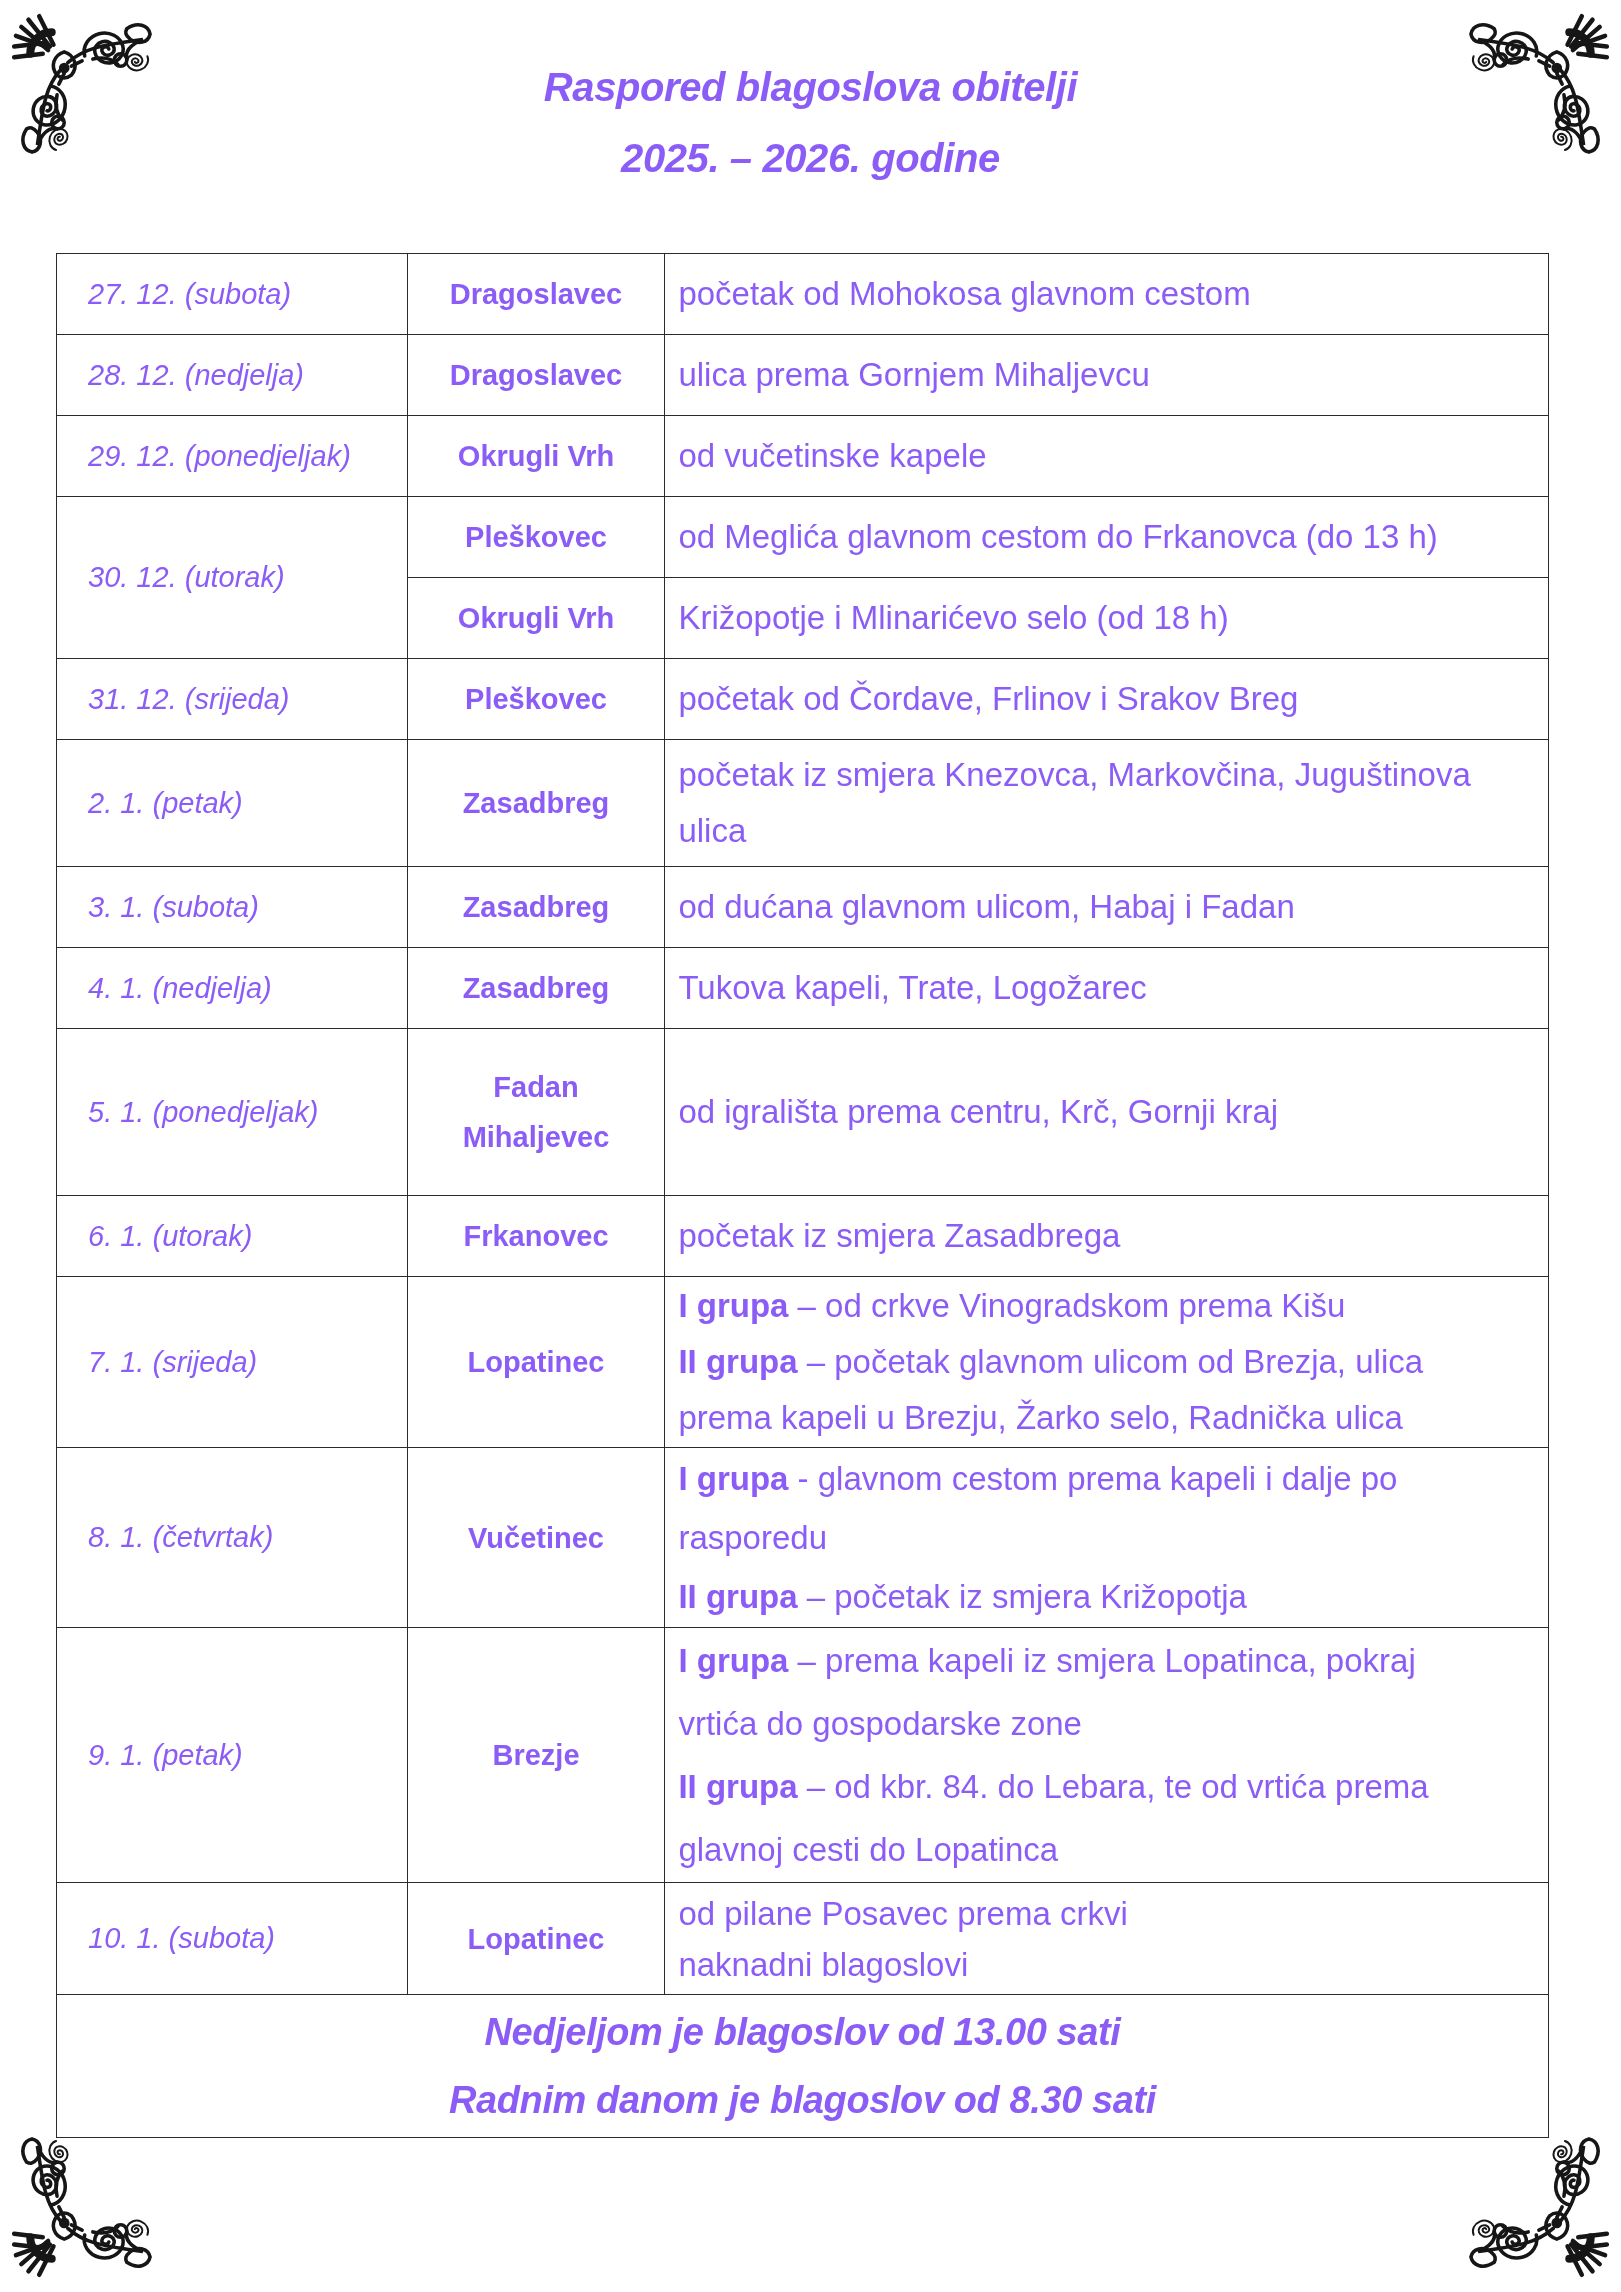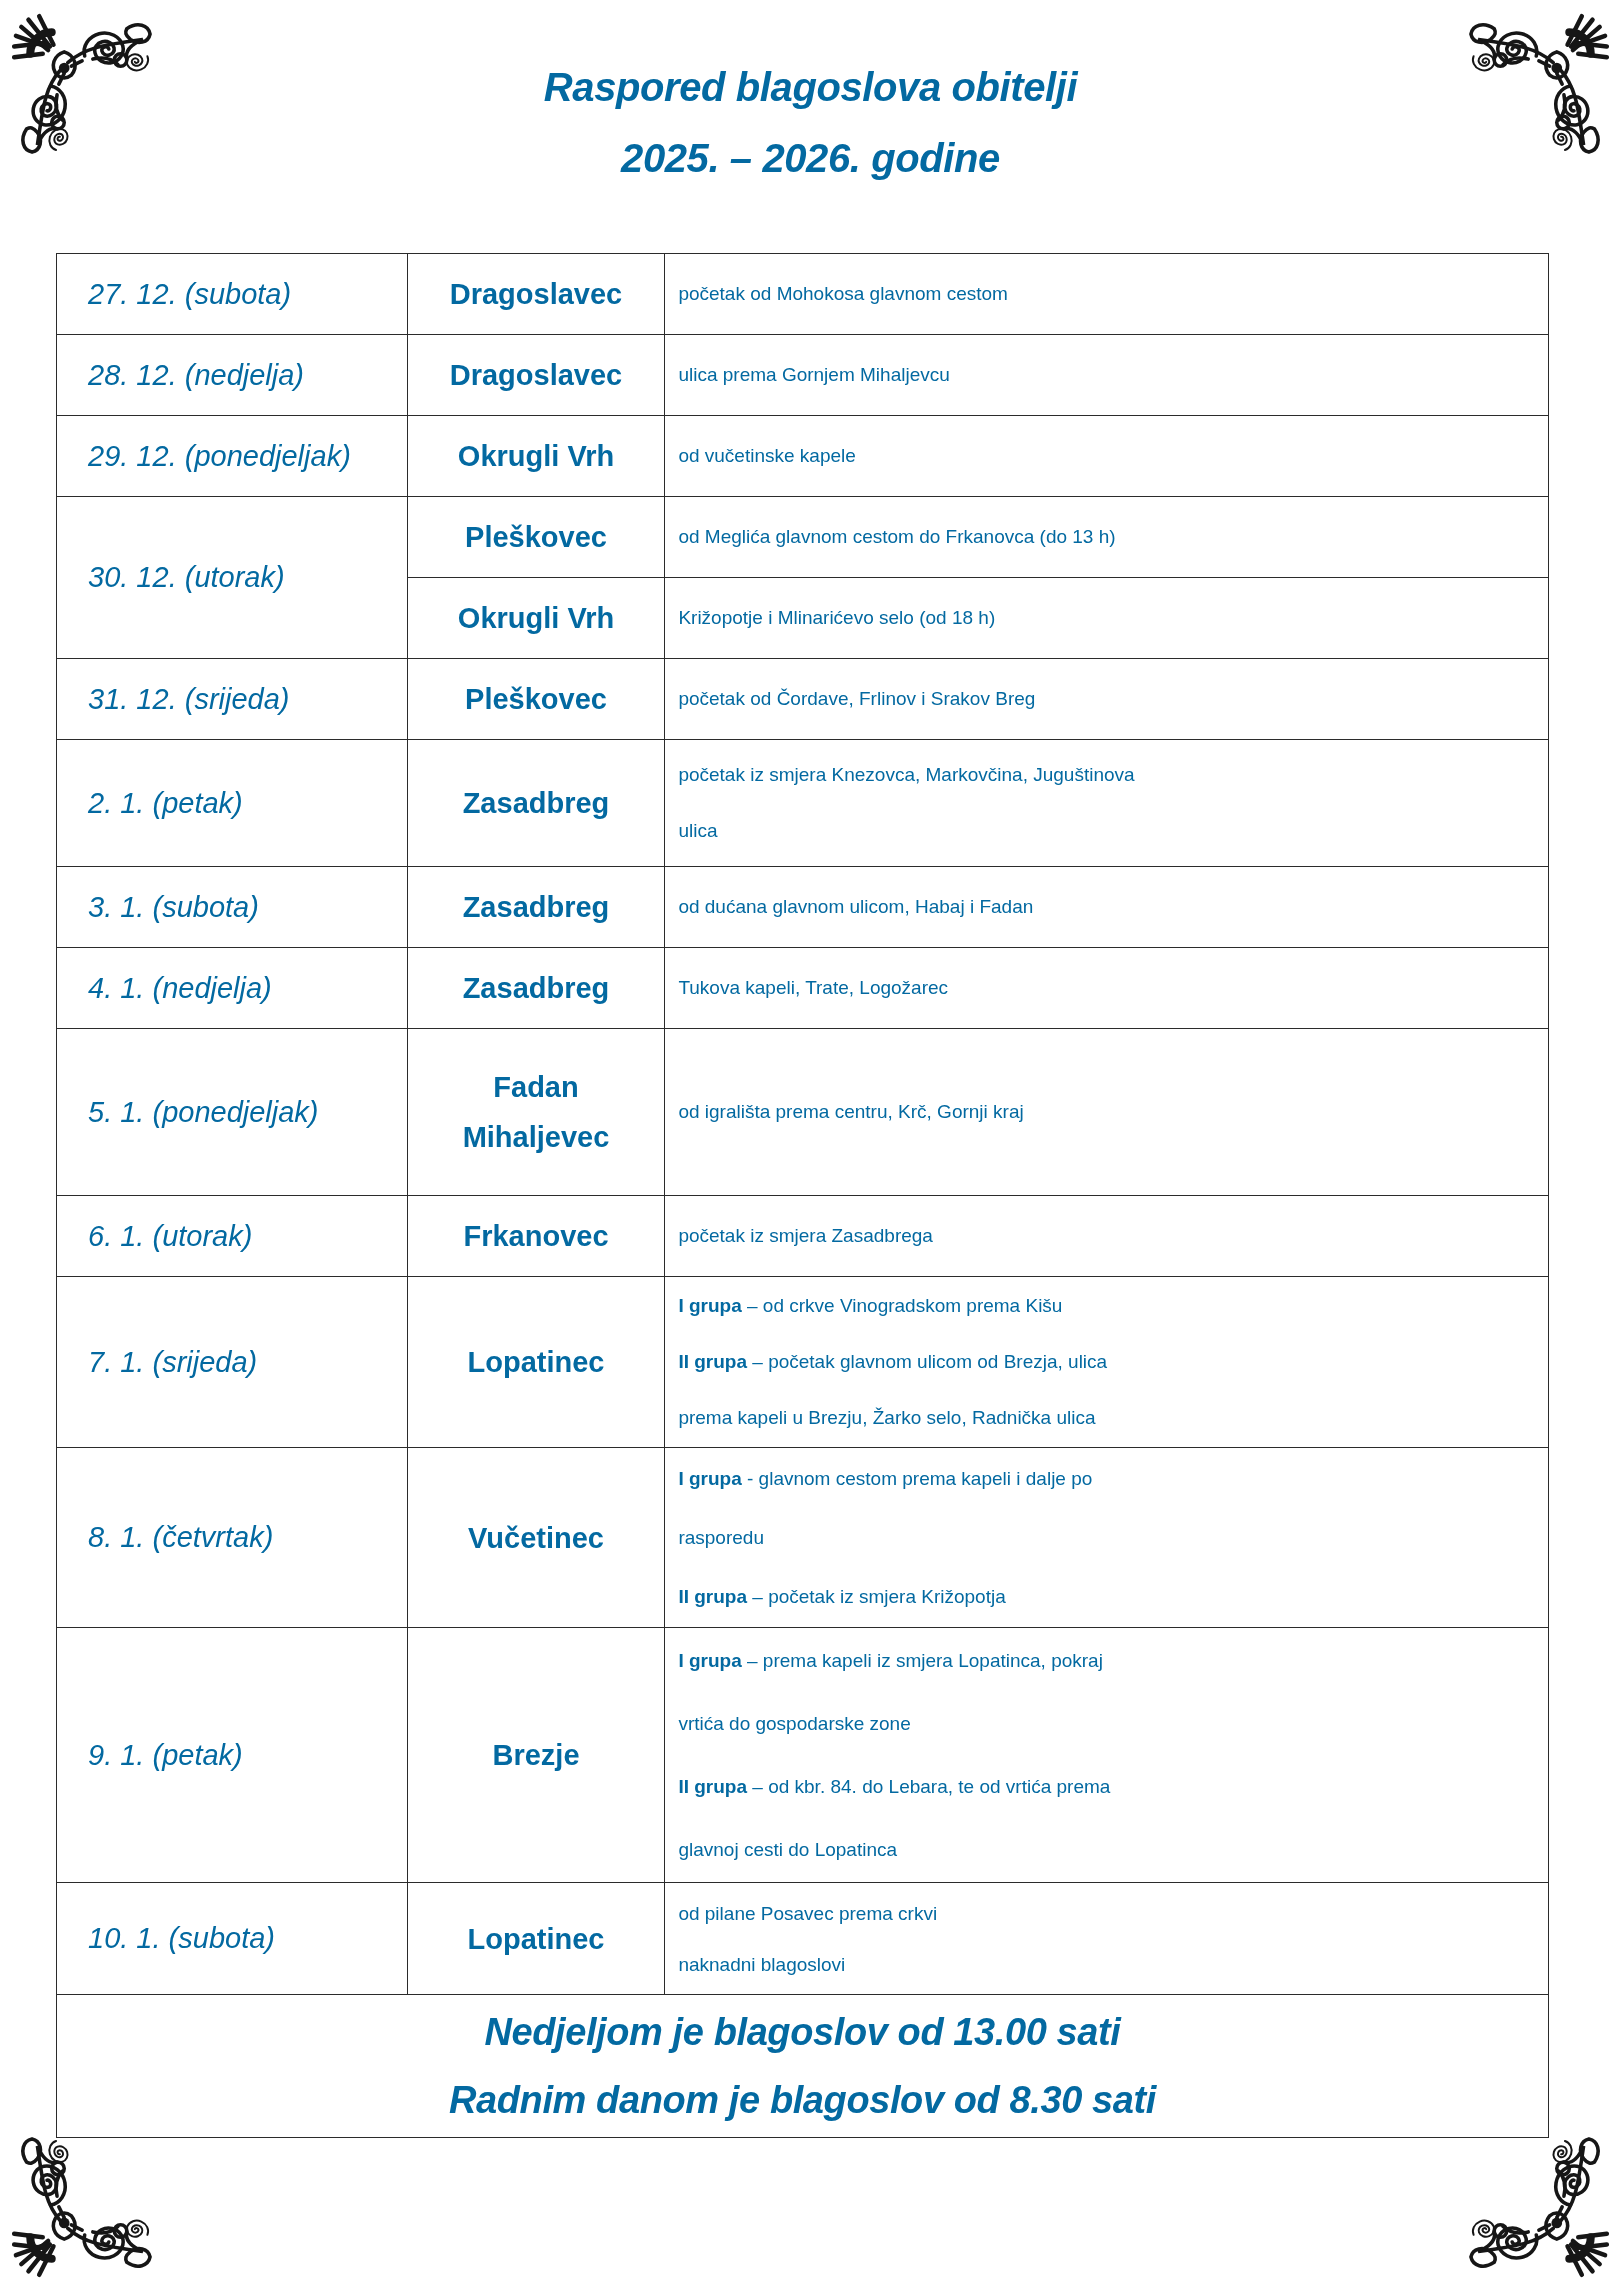--- a/index.html
+++ b/index.html
@@ -1,21 +1,21 @@
 <!DOCTYPE html>
 <html style="font-size:14.3px"><head>
 <meta charset="utf-8">
 <style>
   html,body { margin:0; padding:0; background:#ffffff; }
   .page {
     position:relative;
     width:1621px; height:2293px;
     background:#ffffff;
     font-family:"Liberation Sans", sans-serif;
-    color:#0369a1;
+    color:#8b5cf6;
     overflow:hidden;
   }
 
   
   .flourish { position:absolute; width:152px; height:152px; }
   .fl-tl { left:7.2px;  top:9px; }
   .fl-tr { right:7.2px; top:9px;  transform:scaleX(-1); }
   .fl-bl { left:7.2px;  bottom:10.7px; transform:scaleY(-1); }
   .fl-br { right:7.2px; bottom:10.7px; transform:scale(-1,-1); }
 
@@ -45,21 +45,21 @@
     font-style:italic; font-size:29px;
     padding-left:31px;
   }
   td.place {
     font-weight:bold; font-size:29px; text-align:center;
     padding:0 5.4px;
   }
   td.place .pwrap { margin:0 auto; line-height:50px; }
   td.place .pwrap.wrap2 { max-width:152px; }
   td.desc {
-    font-size:19px; padding-left:13.4px; padding-right:7.2px;
+    font-size:33px; padding-left:13.4px; padding-right:7.2px;
   }
   .dline { line-height:56px; }
   .lh66 .dline { line-height:59px; }
   .lh70 .dline { line-height:63px; }
   .glbl { font-weight:bold; }
 
   td.footer-cell { text-align:center; }
   .foot-line {
     font-weight:bold; font-style:italic;
     font-size:38px; line-height:68px; letter-spacing:-0.4px;

